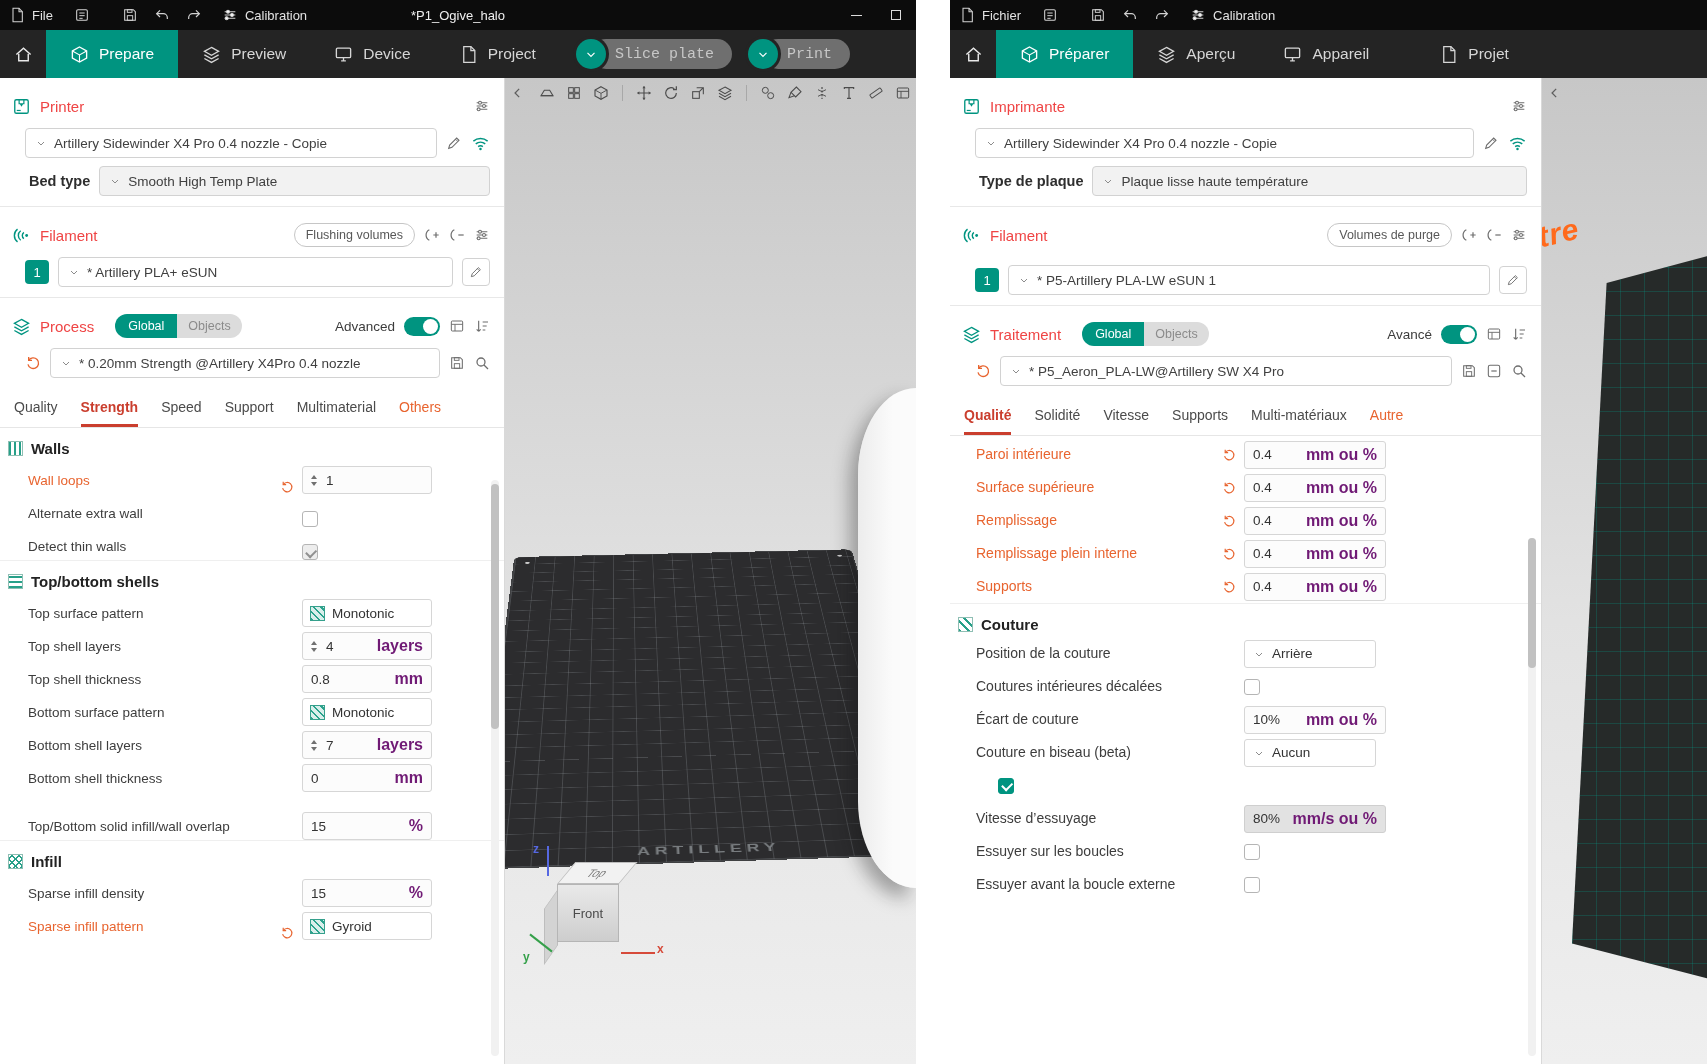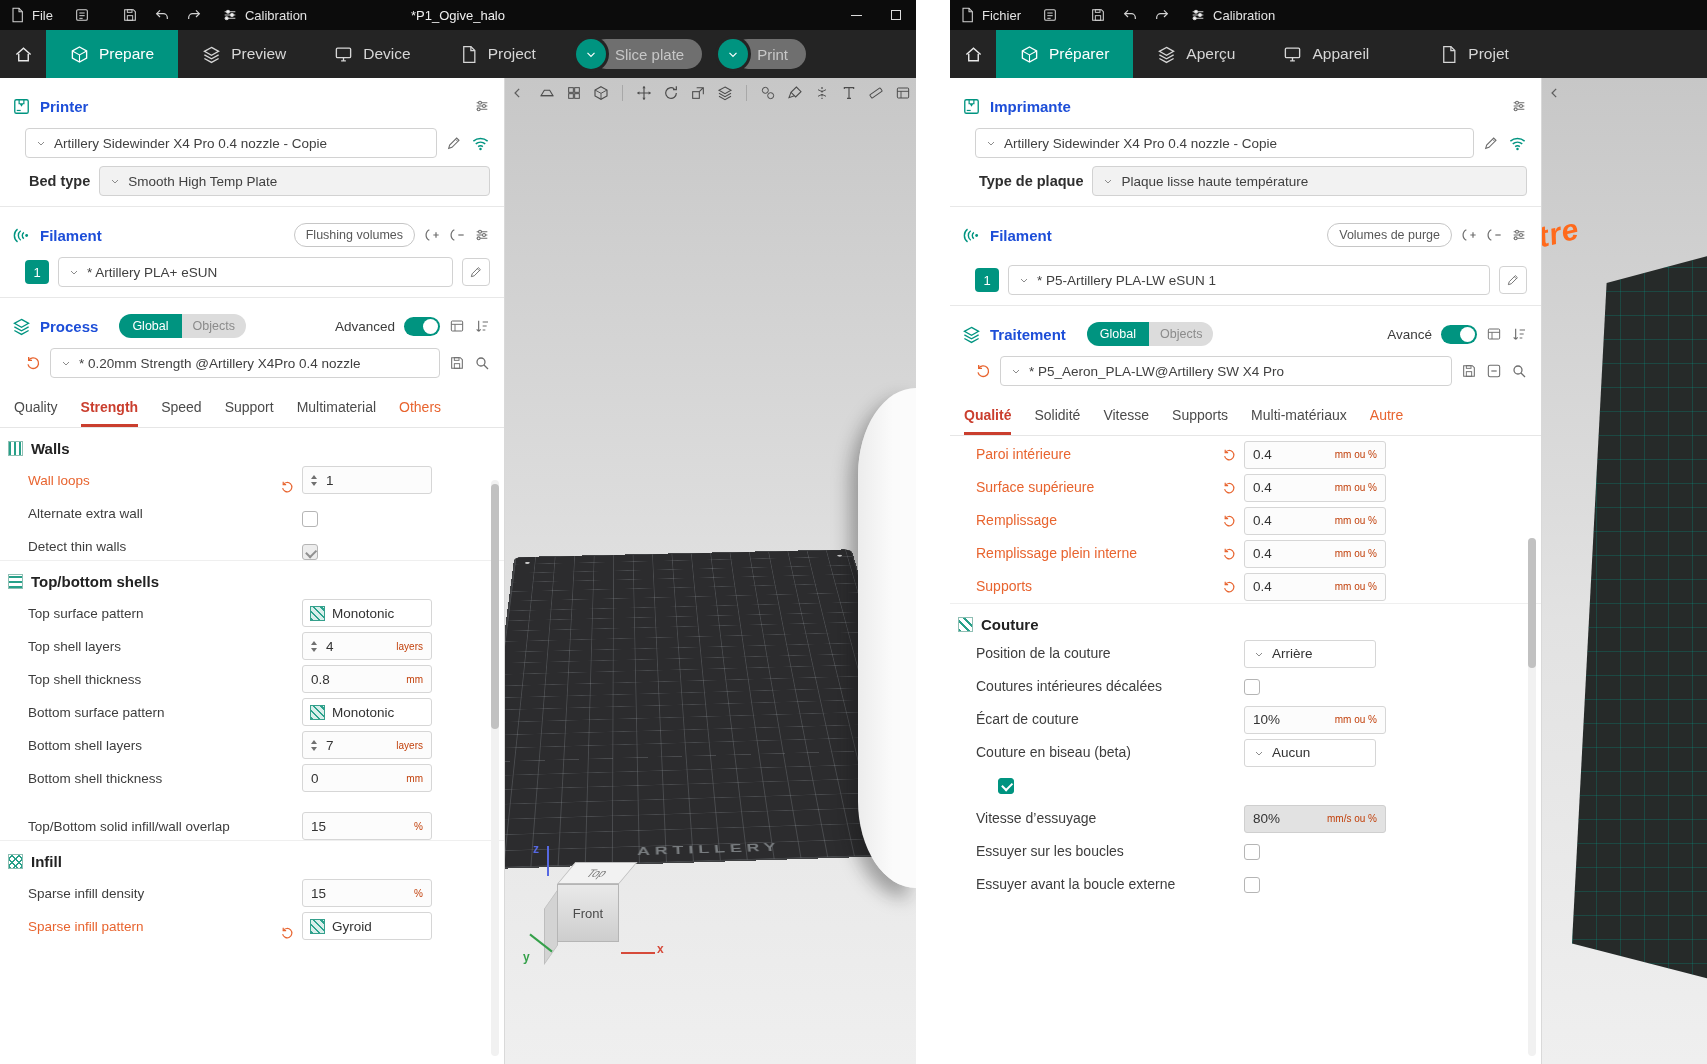--- a/index.html
+++ b/index.html
@@ -18,32 +18,32 @@
   .tb-winbtns { margin-left:auto; display:flex; z-index:2; }
   .wbtn { width:40px; height:30px; display:flex; align-items:center; justify-content:center; }
   .min-glyph { width:11px; height:0; border-top:1.5px solid #dcdcdc; display:block; }
   .max-glyph { width:10px; height:10px; border:1.5px solid #dcdcdc; display:block; }
 
   
   .tabbar { height:48px; background:#242424; display:flex; align-items:stretch; color:#d6d6d6; }
   .home-btn { width:46px; display:flex; align-items:center; justify-content:center; color:#e9e9e9; flex:none; }
   .nav-tab { display:flex; align-items:center; gap:10px; padding:0 24px; font-size:15.5px; white-space:nowrap; }
   .nav-tab.active { background:#009480; color:#fff; }
-  .action-group { display:flex; align-items:center; margin-left:16px; }
+  .action-group { display:flex; align-items:center; margin-left:16px;font-family:Liberation Mono, monospace; }
   .action-chev { width:30px; height:30px; border-radius:50%; background:#009480; color:#fff; display:flex; align-items:center; justify-content:center; z-index:2; box-shadow:0 0 0 3px #242424; }
   .action-pill { height:30px; margin-left:-15px; border-radius:15px; background:#6f6f6f; color:#c7c7c7; font-size:15px; display:flex; align-items:center; padding:0 18px 0 24px; white-space:nowrap; }
 
   .ic{width:16px;height:16px;} .ic12{width:12px;height:12px;} .ic14{width:14px;height:14px;} .ic18{width:19px;height:19px;}
   .teal{color:#009480;} .gray{color:#6d6d6d;} .orange{color:#E8642F;} .white{color:#fff;}
 
   
   .sidebar { position:absolute; top:78px; bottom:0; left:0; width:505px; background:#fff; border-right:1px solid #d9d9d9; overflow:hidden; }
   .win-right .sidebar { width:592px; }
   .sec-head { display:flex; align-items:center; gap:9px; margin:14px 14px 6px 12px; height:28px; }
-  .sec-title { font-size:15px; font-weight:700; color:#1d4ed8; white-space:nowrap; }
+  .sec-title { font-size:15px; font-weight:400; color:#ef4444; white-space:nowrap; }
   .spacer { flex:1; }
   .combo-row { display:flex; align-items:center; gap:9px; margin:8px 14px 8px 10px;padding-left:15px; }
   .flex1 { flex:1; min-width:0; }
   .combo { height:30px; border:1px solid #d2d2d2; border-radius:4px; background:#fff; display:flex; align-items:center; padding:0 9px; font-size:13.5px; color:#404040; white-space:nowrap; overflow:hidden; }
   .combo .chev { color:#8c8c8c; margin-right:7px; flex:none; }
   .combo.grayfill { background:#f2f2f2; }
   .bed-label { font-size:14.5px; font-weight:700; color:#2e2e2e; margin-left:4px; flex:none; }
   .mini-pill { height:24px; border:1px solid #c6c6c6; border-radius:12px; background:#fff; color:#585858; font-size:12.5px; display:flex; align-items:center; padding:0 11px; white-space:nowrap; }
   .slot-badge { width:24px; height:24px; border-radius:4px; background:#009480; color:#fff; font-size:13px; display:flex; align-items:center; justify-content:center; flex:none; }
   .icon-btn { width:28px; height:28px; border:1px solid #d2d2d2; border-radius:4px; display:flex; align-items:center; justify-content:center; background:#fff; flex:none; }
@@ -74,21 +74,21 @@
   .prow.tall { min-height:48px; }
   .frow { display:flex; align-items:center; min-height:33px; padding-left:26px; width:436px; }
   .plabel { flex:1; font-size:13.5px; color:#3d3d3d; line-height:1.3; padding:4px 4px 4px 0; }
   .frow .plabel { font-size:14px; }
   .plabel.modified { color:#E8642F; }
   .rslot { width:22px; flex:none; display:flex; align-items:center; }
   .ctrl { width:130px; flex:none; display:flex; align-items:center; }
   .fctrl { width:142px; flex:none; display:flex; align-items:center; }
 
   .vbox { height:28px; border:1px solid #d6d6d6; border-radius:3px; background:#fcfcfc; display:flex; align-items:center; padding:0 8px; width:100%; font-size:13.5px; color:#333; }
-  .vbox .unit { margin-left:auto; color:#c2410c; font-size:10px; padding-left:6px; white-space:nowrap; }
+  .vbox .unit { margin-left:auto; color:#701a75; font-size:16px; padding-left:6px; white-space:nowrap;font-weight:bold; }
   .vbox.disabled { background:#e2e2e2; border-color:#cfcfcf; }
   .spin-arrows { display:flex; flex-direction:column; gap:3px; margin-right:9px; flex:none; }
   .spin-arrows i { display:block; width:0; height:0; border-left:3.5px solid transparent; border-right:3.5px solid transparent; }
   .spin-arrows .su { border-bottom:4.5px solid #707070; }
   .spin-arrows .sd { border-top:4.5px solid #707070; }
   .combo2 { height:28px; border:1px solid #d6d6d6; border-radius:3px; background:#fff; display:flex; align-items:center; padding:0 7px; width:100%; font-size:13.5px; color:#333; gap:7px; }
   .comboS { height:28px; border:1px solid #d6d6d6; border-radius:3px; background:#fff; display:flex; align-items:center; padding:0 8px; gap:7px; width:132px; font-size:13.5px; color:#333; }
   .comboS .chev { color:#8c8c8c; }
   .pattern-swatch { width:15px; height:15px; border:1px solid #35a08c; background-image:repeating-linear-gradient(45deg,#2aa38d 0 2px,rgba(42,163,141,0.18) 2px 5px); flex:none; }
   .cb { width:16px; height:16px; border:1px solid #b5b5b5; border-radius:3px; background:#fff; position:relative; flex:none; }

